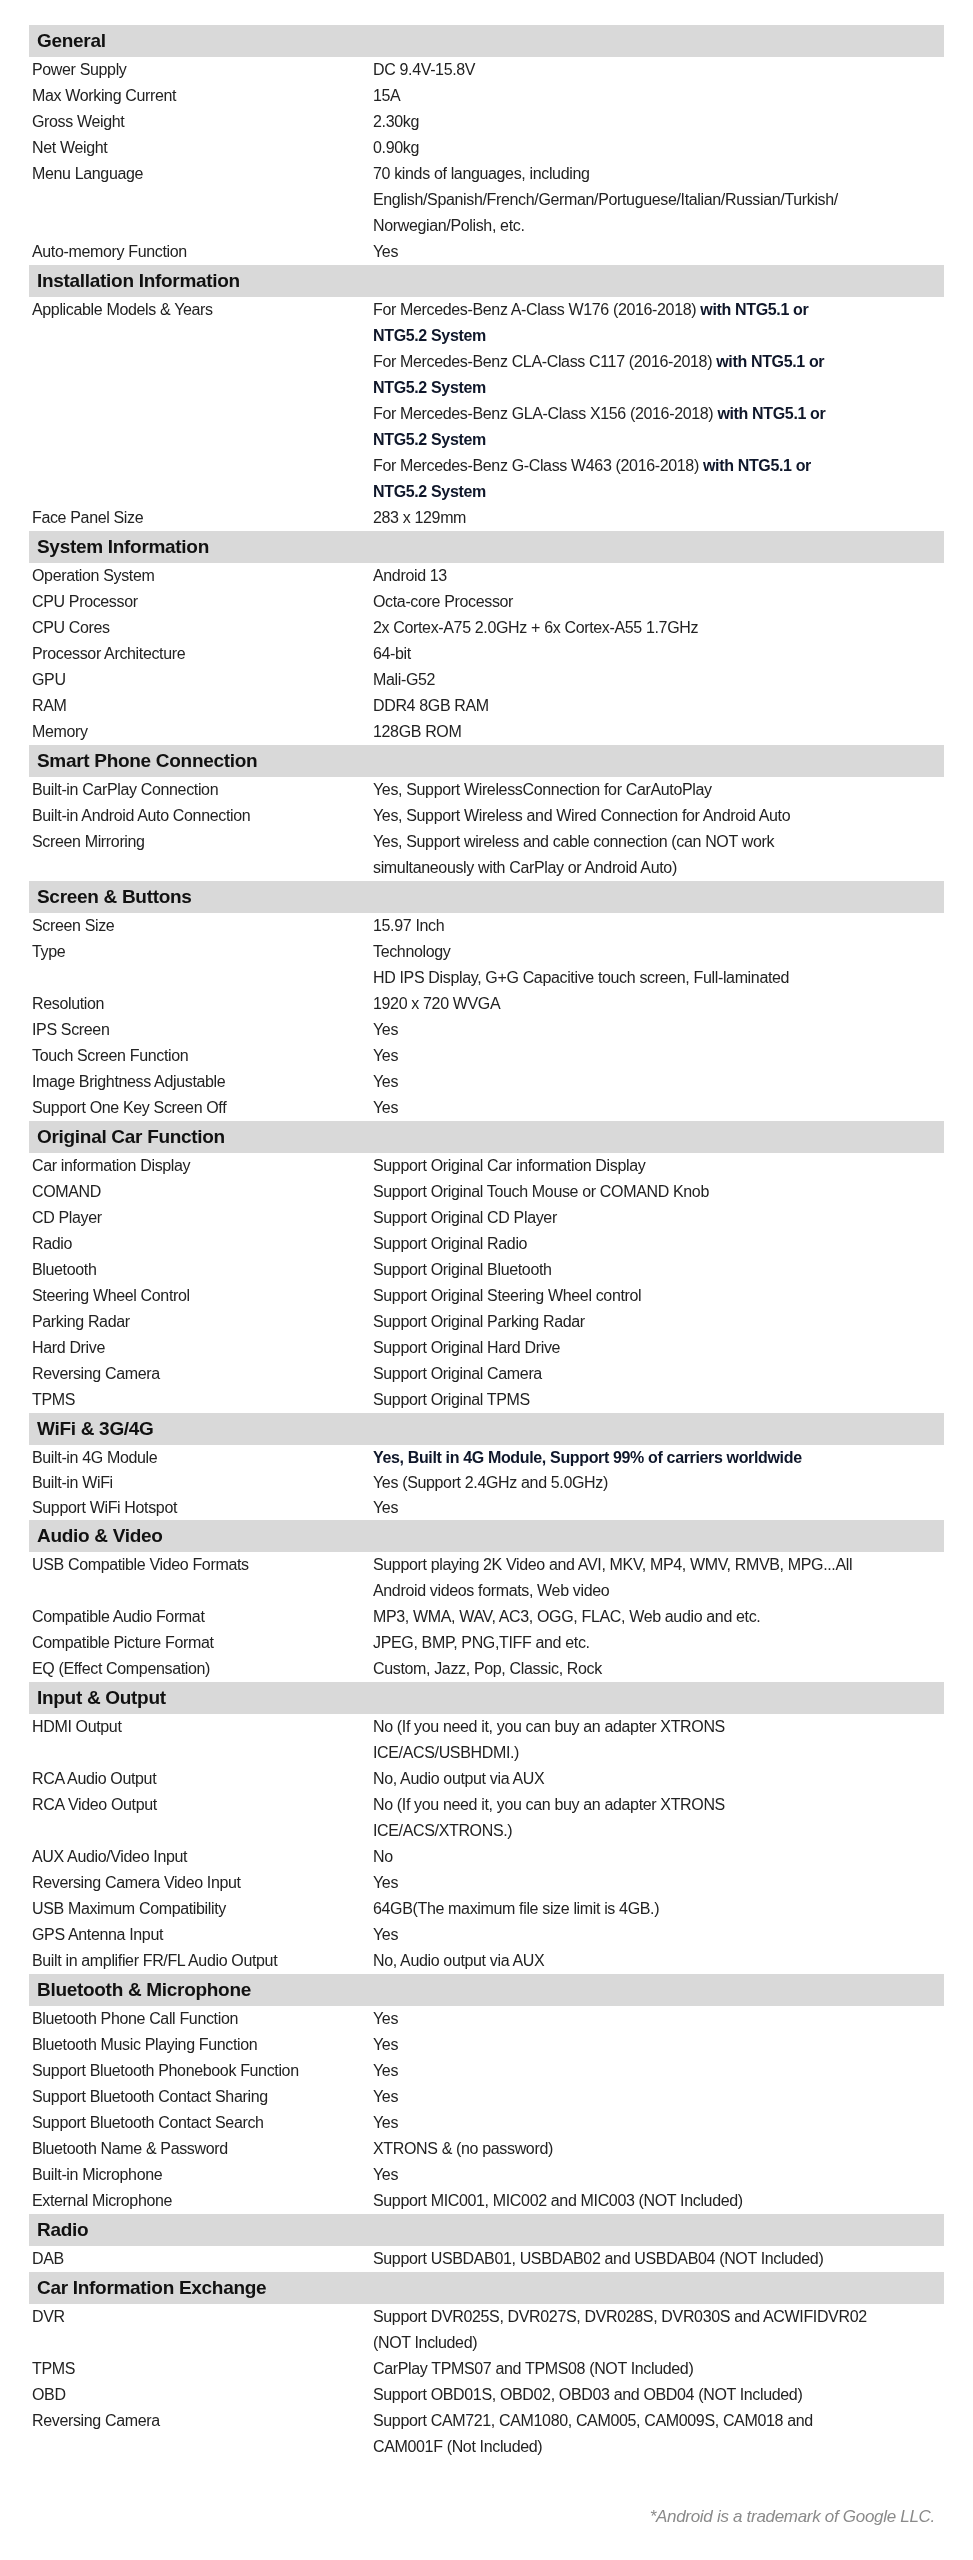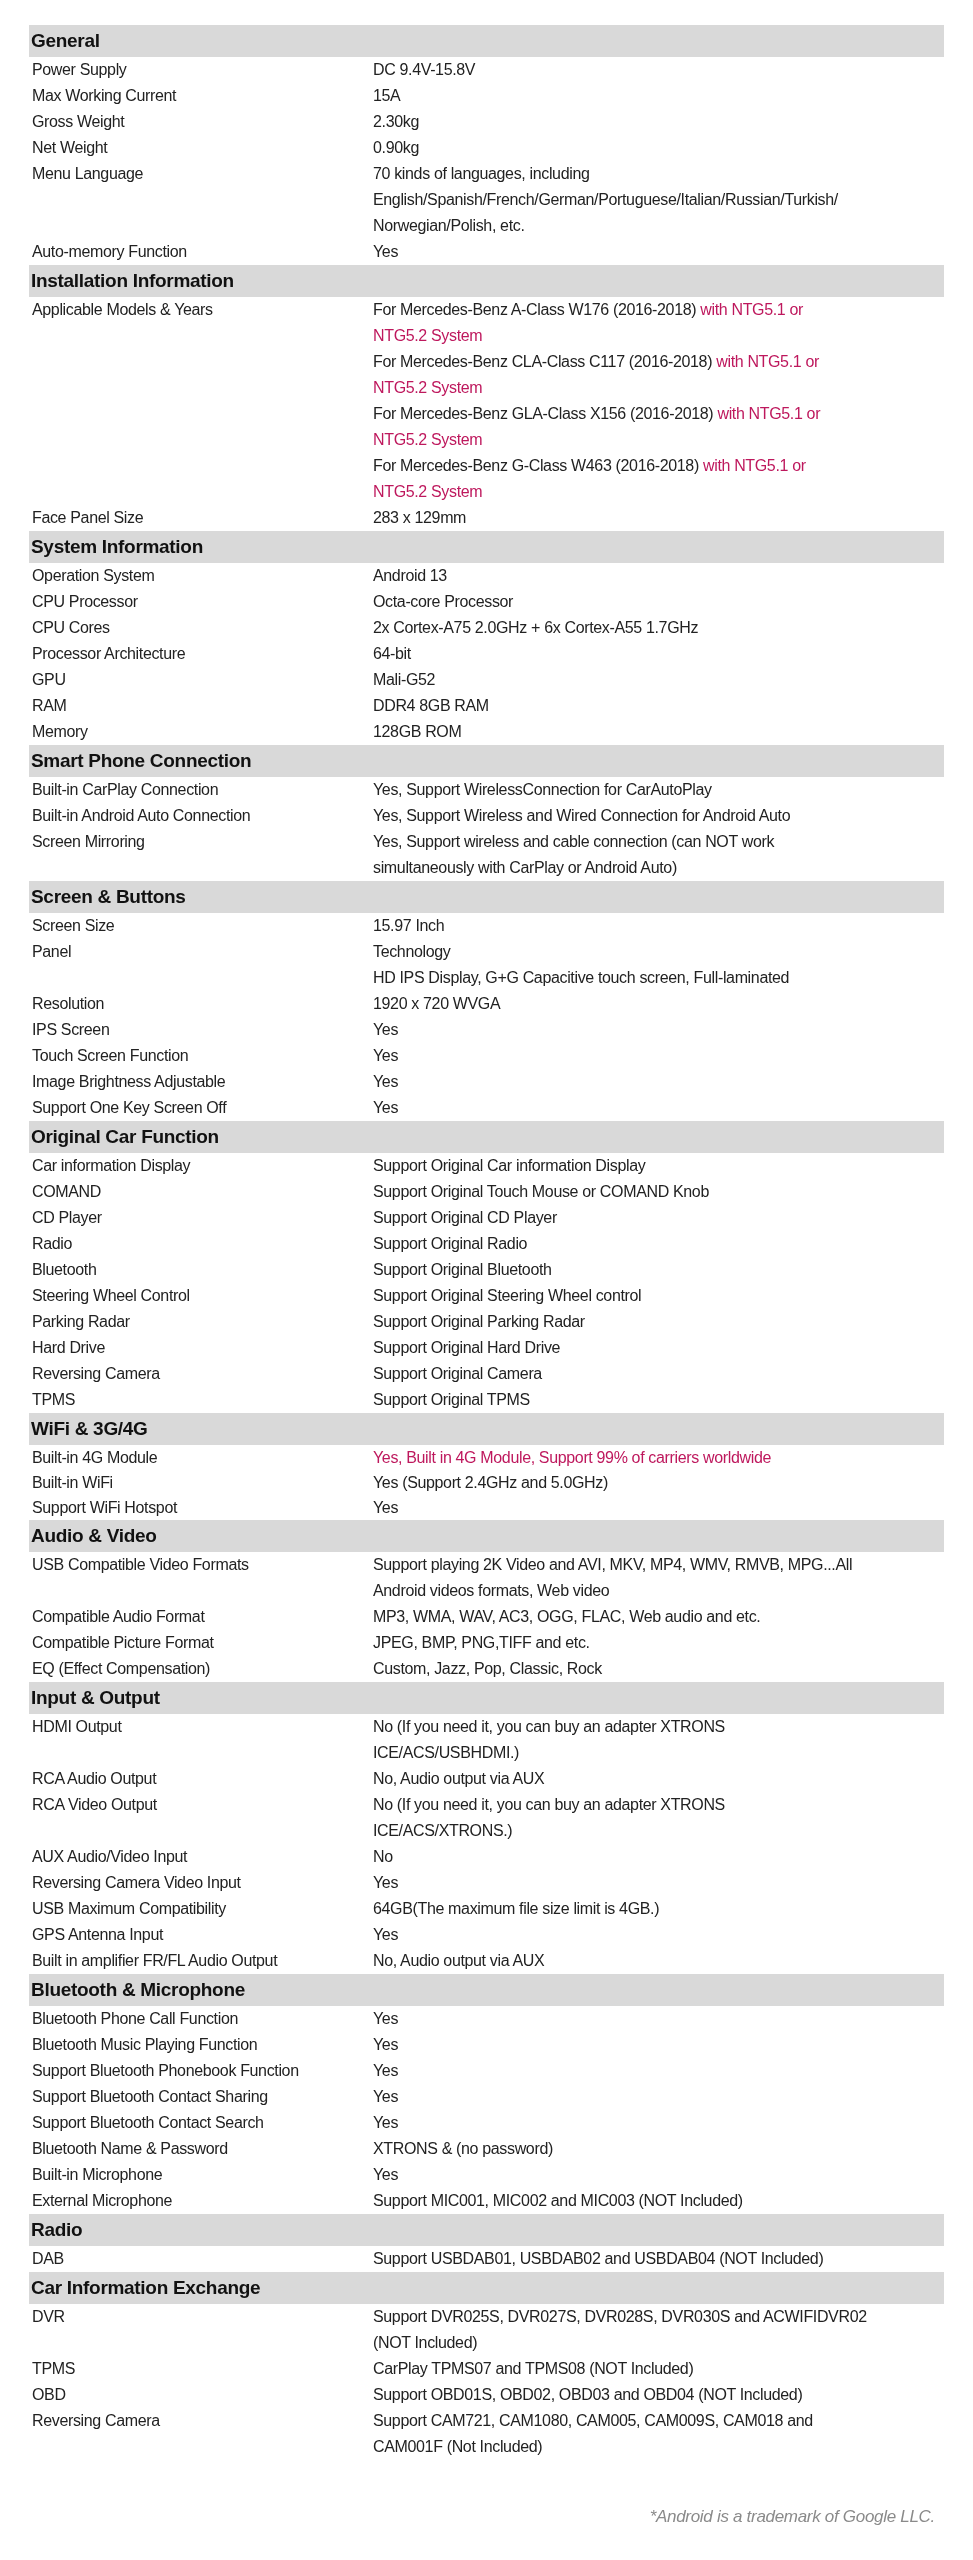--- a/index.html
+++ b/index.html
@@ -5,30 +5,30 @@
   html, body { margin: 0; padding: 0; background: #ffffff; }
   body {
     width: 973px; height: 2560px; position: relative; overflow: hidden;
     font-family: "Liberation Sans", "DejaVu Sans", sans-serif;
     color: #222222;
   }
   #spec { position: absolute; left: 29px; top: 25px; width: 915px; }
   .section-header {
     height: 32px; background: #d9d9d9;
     display: flex; align-items: center;
-    padding-left: 2px; box-sizing: border-box;
+    padding-left: 8px; box-sizing: border-box;
     font-weight: bold; font-size: 19px; color: #111111;
     letter-spacing: -0.3px;
   }
   .row { display: flex; font-size: 16px; letter-spacing: -0.35px; }
   .row .label { width: 344px; padding-left: 3px; box-sizing: border-box; flex: 0 0 344px; white-space: nowrap; }
   .row .value { flex: 1; }
   .line { height: 26px; line-height: 26px; white-space: nowrap; }
   .tight .line { height: 25px; line-height: 25px; }
-  .line b { font-weight: normal; color: #be185d; }
+  .line b { font-weight: bold; color: #0f172a; }
   #footer {
     position: absolute; right: 38px; top: 2507px;
     font-style: italic; font-size: 17px; color: #8a8a8a; letter-spacing: -0.3px; margin-left: 32px;
   }
 </style>
 </head>
 <body>
 
 <div id="spec">
     <div>
@@ -163,21 +163,21 @@
     </div>
     <div>
       <div class="section-header">Screen &amp; Buttons</div>
       <div class="row">
         <div class="label line">Screen Size</div>
         <div class="value">
           <div class="line"><span>15.97 Inch</span></div>
         </div>
       </div>
       <div class="row">
-        <div class="label line">Panel</div>
+        <div class="label line">Type</div>
         <div class="value">
           <div class="line"><span>Technology</span></div>
           <div class="line"><span>HD IPS Display, G+G Capacitive touch screen, Full-laminated</span></div>
         </div>
       </div>
       <div class="row">
         <div class="label line">Resolution</div>
         <div class="value">
           <div class="line"><span>1920 x 720 WVGA</span></div>
         </div>

